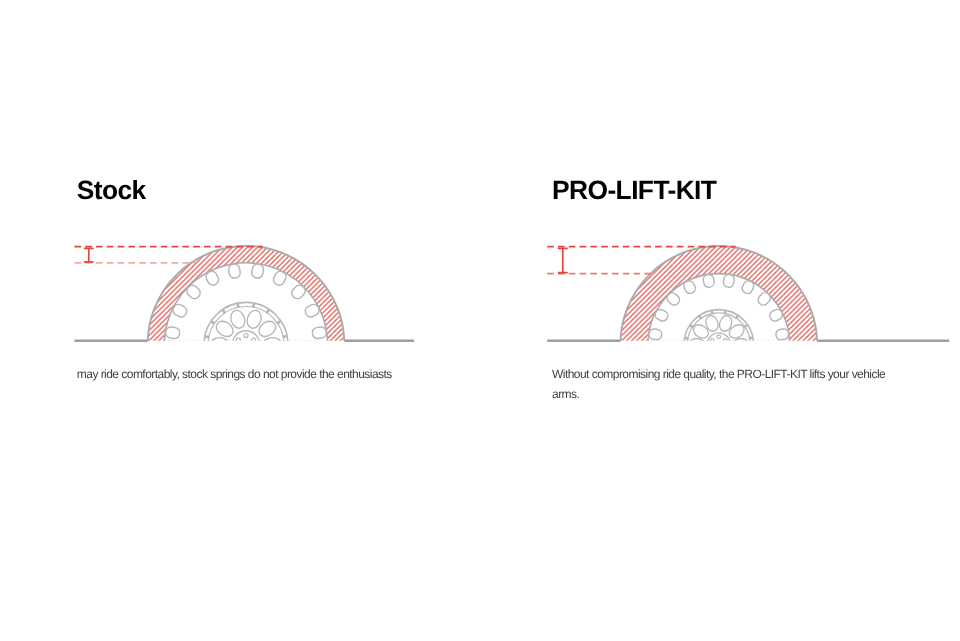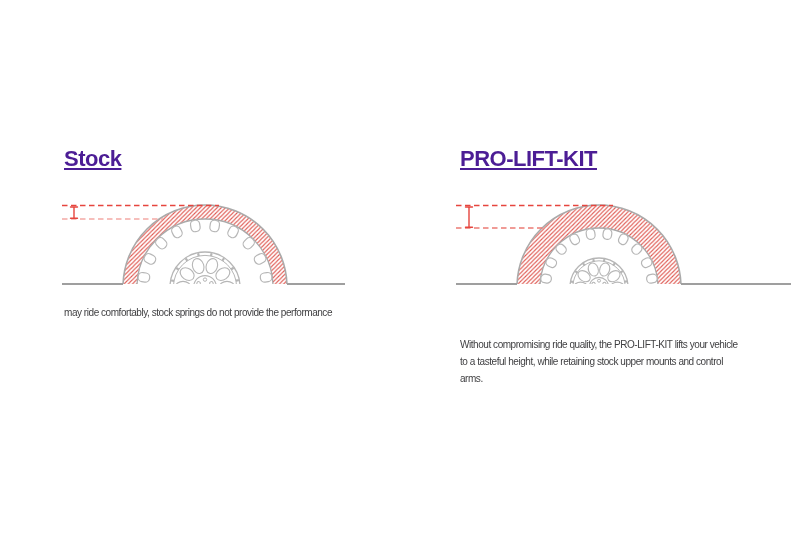--- a/index.html
+++ b/index.html
@@ -3,27 +3,27 @@
 <meta charset="utf-8">
 <style>
   html,body{margin:0;padding:0;background:#ffffff;}
   .page{position:relative;width:800px;height:534px;background:#ffffff;overflow:hidden;
         font-family:"Liberation Sans",sans-serif;}
   .panel{position:absolute;top:140px;width:346px;height:260px;}
   .panel-left{left:55px;}
   .panel-right{left:453px;}
   .panel h2{margin:0;position:absolute;top:6px;left:9px;
             font-size:22px;line-height:26px;font-weight:700;letter-spacing:-0.5px;
-            color:#4c1d95;white-space:nowrap;text-decoration:underline;}
+            color:#000000;white-space:nowrap;}
   .panel-right h2{left:7px;}
   .diagram{position:absolute;left:0;top:55px;display:block;}
   .desc{position:absolute;top:164px;left:9px;
         font-size:10px;line-height:17px;letter-spacing:-0.45px;
         color:#3f3f41;white-space:nowrap;}
-  .panel-right .desc{left:7px;margin-top:32px;}
+  .panel-right .desc{left:7px;}
   svg *{vector-effect:none;}
   .dash{stroke-dasharray:5.5 3.5;stroke-width:1.5;fill:none;}
   .bracket{stroke-width:1.4;fill:none;stroke-linecap:round;}
   .ground{stroke-width:2;fill:none;}
 </style>
 </head>
 <body>
 
 <div class="page">
 
@@ -124,21 +124,21 @@
       </g>
 
       <path class="ground" d="M7,89 H68 M232,89 H290" stroke="#9f9f9f"></path>
 
       <line class="dash" x1="7" y1="10.5" x2="164" y2="10.5" stroke="#e6453e"></line>
       <line class="dash" x1="7" y1="24" x2="108" y2="24" stroke="#f3a9a5"></line>
       <path class="bracket" d="M15.5,12 h7 M19,12.2 v11 M15.5,23.2 h7" stroke="#e6453e"></path>
     </svg>
 
     <div class="desc">
-      <div>may ride comfortably, stock springs do not provide the performance</div>
+      <div>may ride comfortably, stock springs do not provide the enthusiasts</div>
     </div>
   </section>
 
   <section class="panel panel-right">
     <h2>PRO-LIFT-KIT</h2>
 
     <svg class="diagram" width="346" height="100" viewBox="0 0 346 100">
       <defs>
         <pattern id="hatchR" width="4.2" height="4.2" patternUnits="userSpaceOnUse">
           <path d="M-1,1 l2,-2 M0,4.2 L4.2,0 M3.2,5.2 l2,-2" stroke-width="1.1" stroke="#df5c55"></path>
@@ -233,18 +233,17 @@
 
       <path class="ground" d="M3,89 H64 M228,89 H338" stroke="#9f9f9f"></path>
 
       <line class="dash" x1="3" y1="10.5" x2="160" y2="10.5" stroke="#e6453e"></line>
       <line class="dash" x1="3" y1="33" x2="92" y2="33" stroke="#ec7b74"></line>
       <path class="bracket" d="M12.5,12 h7 M16,12.2 v20 M12.5,32.2 h7" stroke="#e6453e"></path>
     </svg>
 
     <div class="desc">
       <div>Without compromising ride quality, the PRO-LIFT-KIT lifts your vehicle</div>
-      <div>to a tasteful height, while retaining stock upper mounts and control</div>
       <div>arms.</div>
     </div>
   </section>
 
 </div>
 
 </body></html>

